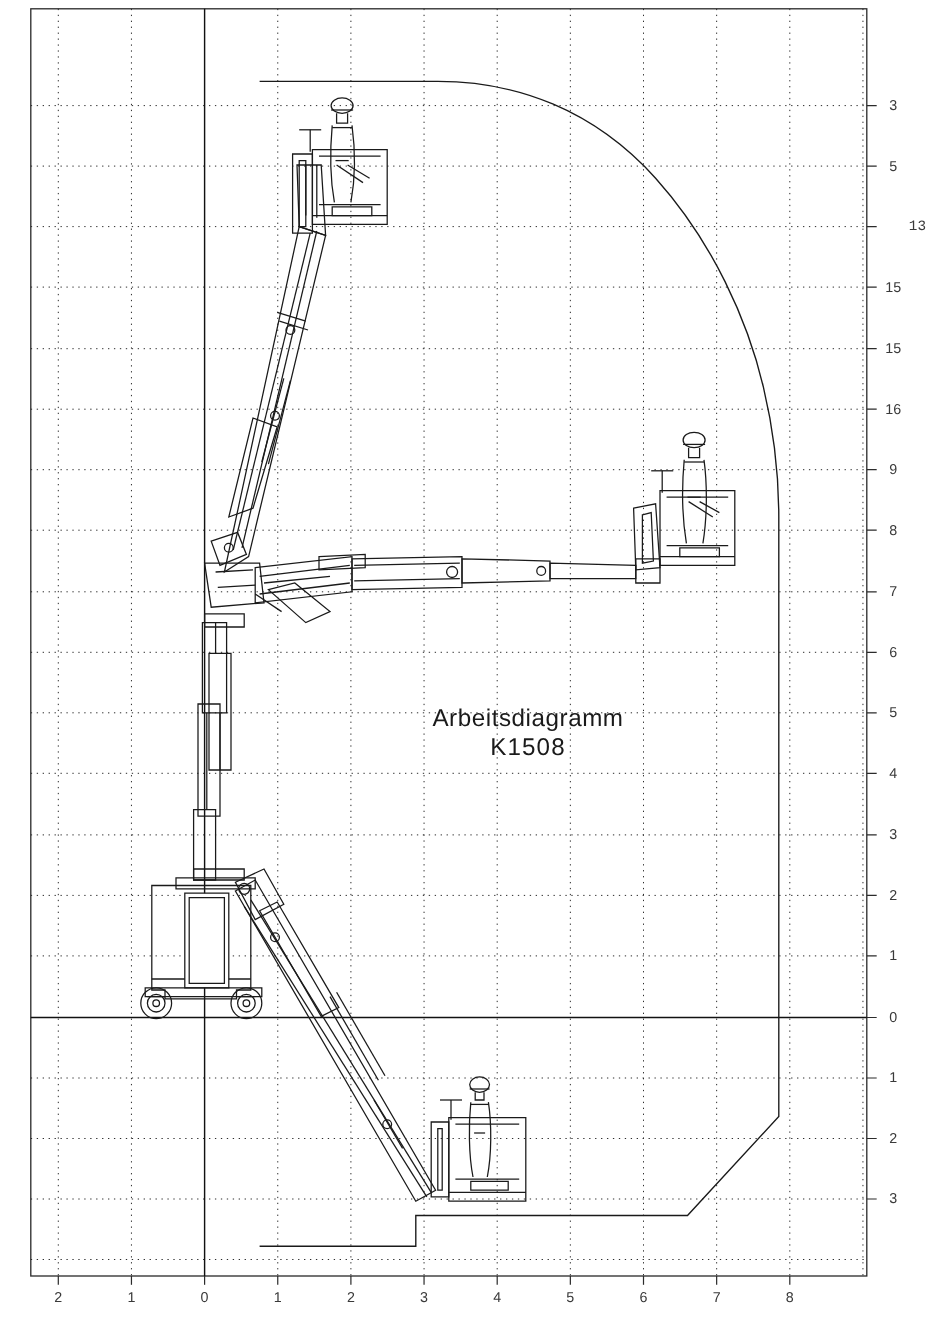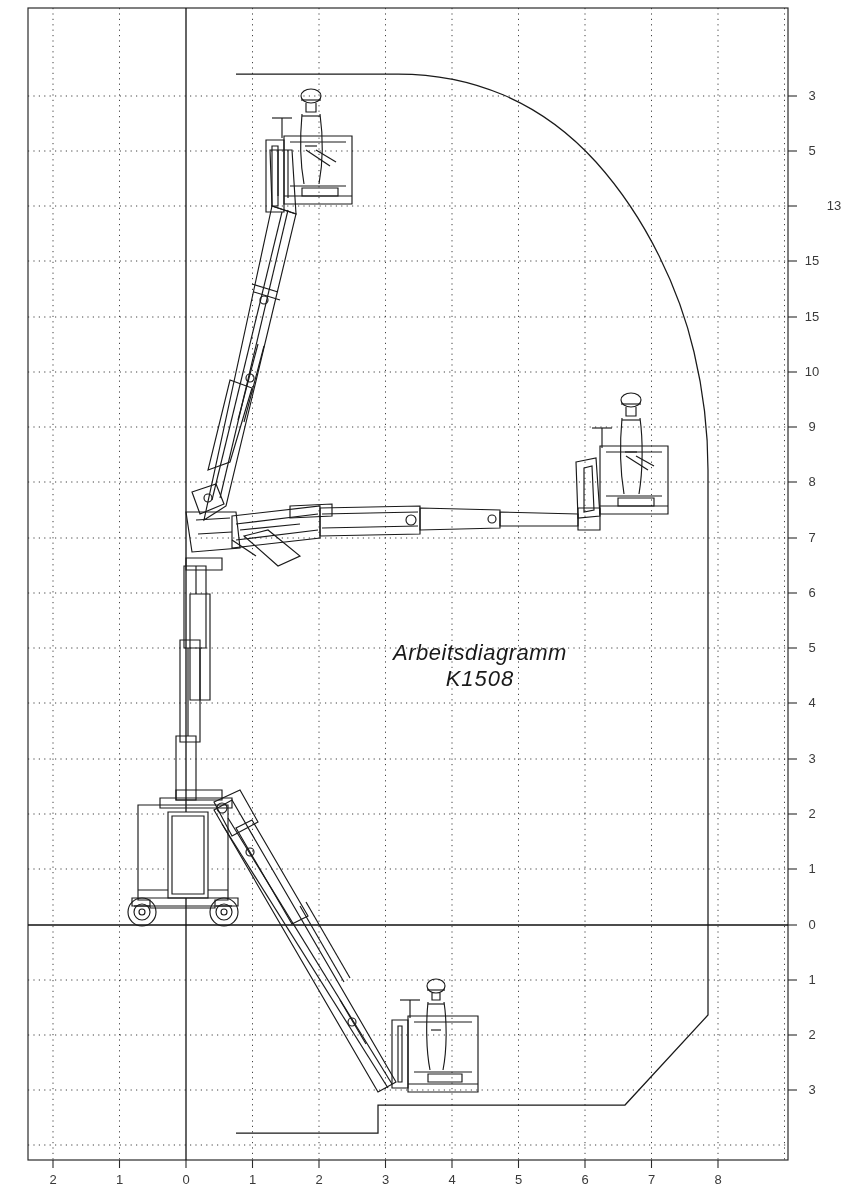--- a/index.html
+++ b/index.html
@@ -31,21 +31,20 @@
     color: #3a3a3a;
     text-align: center;
     width: 20px;
   }
   .title-block {
     position: absolute;
     left: 330px;
     top: 640px;
     width: 300px;
     text-align: center;
-    font-style: italic;
   }
   .title-main {
     font-family: "Liberation Sans", sans-serif;
     font-size: 22px;
     letter-spacing: 0.5px;
     color: #1a1a1a;
   }
   .title-sub {
     font-family: "Liberation Sans", sans-serif;
     font-size: 22px;
@@ -320,24 +319,24 @@
   </svg>
 
   <div class="title-block">
     <div class="title-main">Arbeitsdiagramm</div>
     <div class="title-sub">K1508</div>
   </div>
 
   <div id="y-labels">
       <div class="axis-label" style="left: 802px; top: 88px;">3</div>
       <div class="axis-label" style="left: 802px; top: 143px;">5</div>
-      <div class="axis-label" style="left: 824px; top: 198px;">13</div>
+      <div class="axis-label" style="left: 824px; top: 198px; font-family: Liberation Mono, monospace;">13</div>
       <div class="axis-label" style="left: 802px; top: 253px;">15</div>
       <div class="axis-label" style="left: 802px; top: 309px;">15</div>
-      <div class="axis-label" style="left: 802px; top: 364px;">10</div>
+      <div class="axis-label" style="left: 802px; top: 364px;">16</div>
       <div class="axis-label" style="left: 802px; top: 419px;">9</div>
       <div class="axis-label" style="left: 802px; top: 474px;">8</div>
       <div class="axis-label" style="left: 802px; top: 530px;">7</div>
       <div class="axis-label" style="left: 802px; top: 585px;">6</div>
       <div class="axis-label" style="left: 802px; top: 640px;">5</div>
       <div class="axis-label" style="left: 802px; top: 695px;">4</div>
       <div class="axis-label" style="left: 802px; top: 751px;">3</div>
       <div class="axis-label" style="left: 802px; top: 806px;">2</div>
       <div class="axis-label" style="left: 802px; top: 861px;">1</div>
       <div class="axis-label" style="left: 802px; top: 917px;">0</div>

